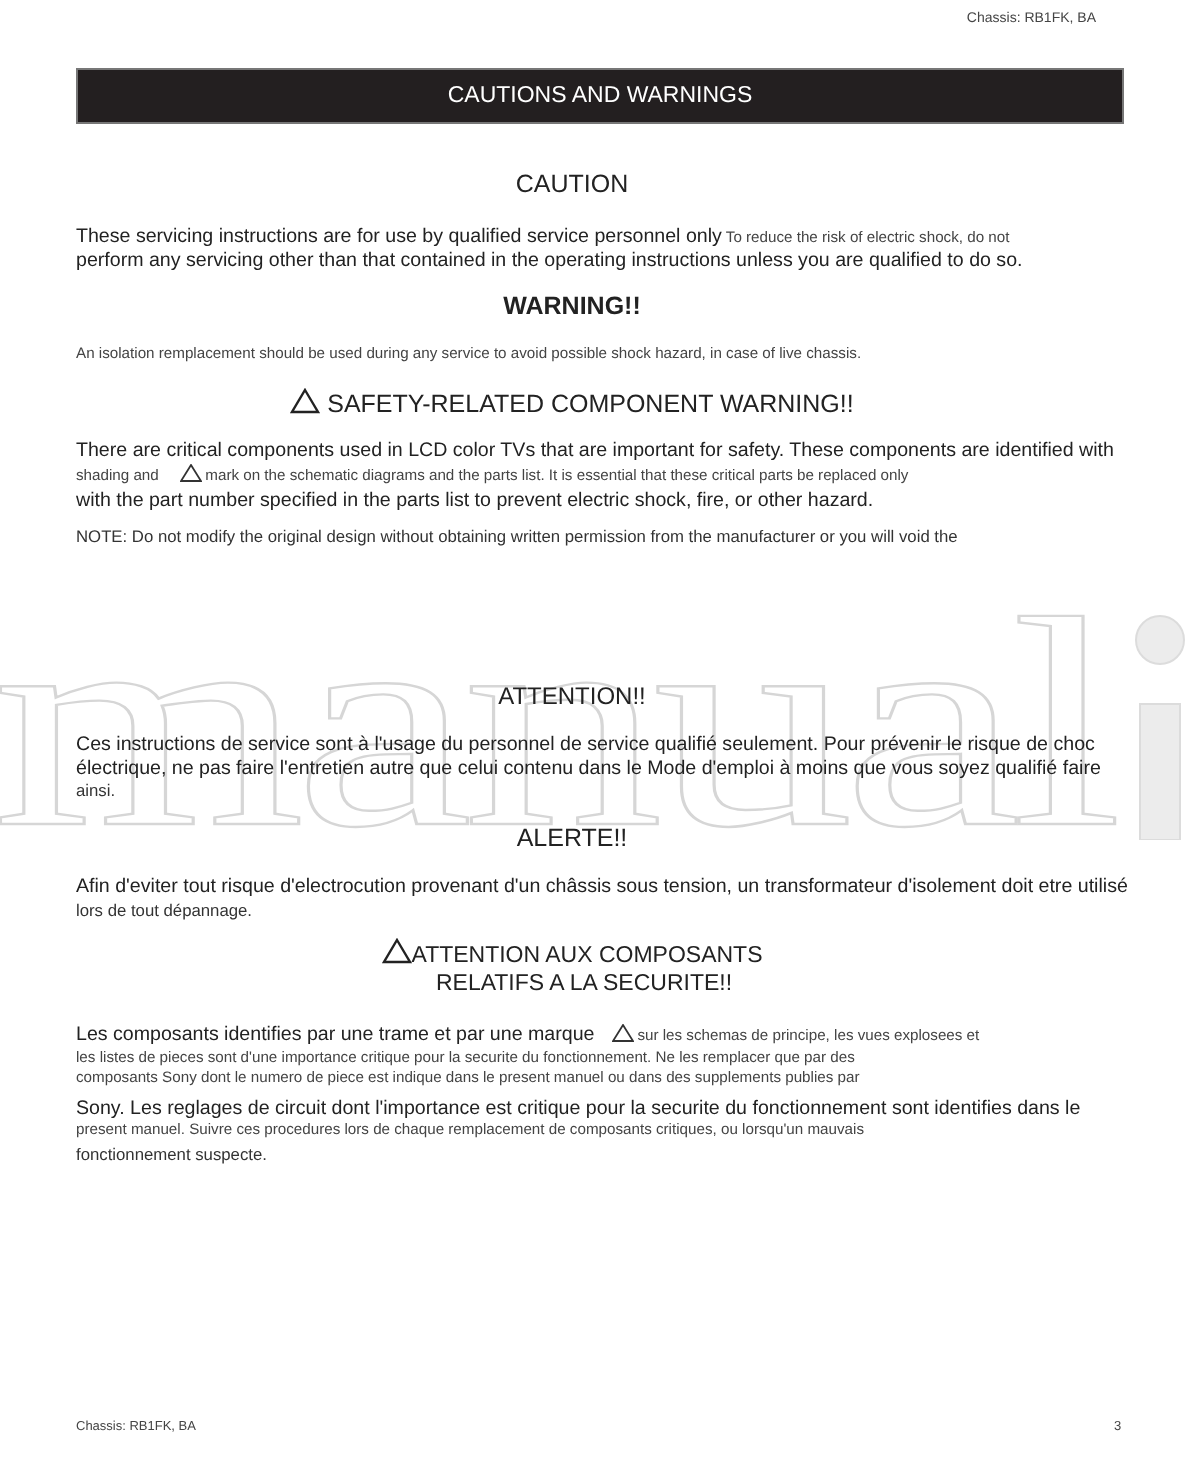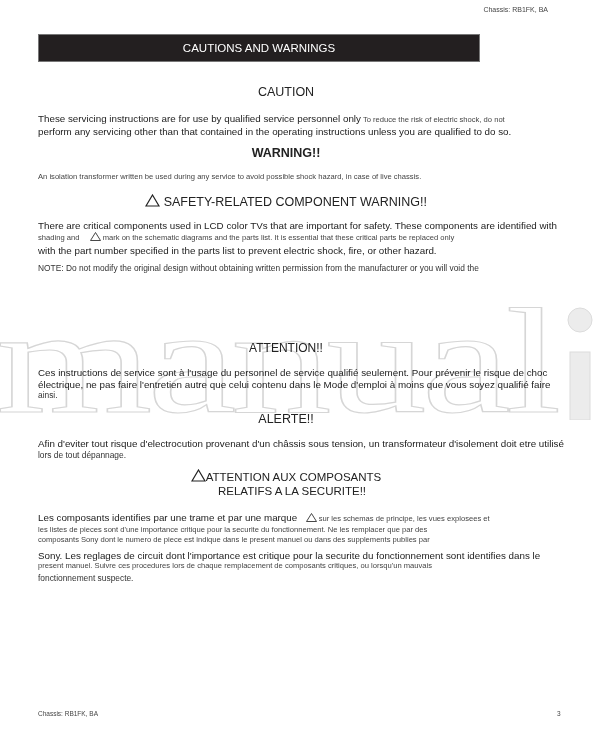--- a/index.html
+++ b/index.html
@@ -1,20 +1,20 @@
 <!DOCTYPE html>
 <html><head>
 <meta charset="utf-8">
 <style>
   html, body { margin:0; padding:0; background:#ffffff; }
   body { width:600px; height:741px; position:relative; overflow:hidden;
          font-family:"Liberation Sans", sans-serif; color:#1a1a1a; }
   .abs { position:absolute; }
   .header-chassis { right:52px; top:6px; font-size:7px; color:#444; }
-  .title-bar { left:38px; top:34px; width:442px; height:28px; background:#231f20;
+  .title-bar { left:38px; top:34px; width:524px; height:28px; background:#231f20;
                border:1px solid #777; box-sizing:border-box;
                color:#fff; font-size:11.5px; text-align:center; line-height:26px; }
   .heading { left:0; width:572px; text-align:center; font-size:12px; color:#222; }
   .heading.big { font-size:12.5px; }
   .para { left:38px; width:530px; line-height:11.5px; }
   .line { white-space:nowrap; display:block; }
   .t-lg { font-size:9.8px; color:#222; }
   .t-sm { font-size:7.6px; color:#444; }
   .t-md { font-size:8.4px; color:#333; }
   .tri { display:inline-block; vertical-align:-1px; }
@@ -38,21 +38,21 @@
   <span>CAUTIONS AND WARNINGS</span>
 </div>
 
 <div class="abs heading big" style="top:85px;">CAUTION</div>
 <div class="abs para" style="top:111px;">
   <span class="line"><span class="t-lg">These servicing instructions are for use by qualified service personnel only</span><span class="t-sm"> To reduce the risk of electric shock, do not</span></span>
   <span class="line t-lg">perform any servicing other than that contained in the operating instructions unless you are qualified to do so.</span>
 </div>
 
 <div class="abs heading big" style="top:146px;font-weight:bold;">WARNING!!</div>
-<div class="abs para t-sm" style="top:171px;">An isolation transformer written be used during any service to avoid possible shock hazard, in case of live chassis.</div>
+<div class="abs para t-sm" style="top:171px;">An isolation remplacement should be used during any service to avoid possible shock hazard, in case of live chassis.</div>
 
 <div class="abs heading big" style="top:194px;">
   <svg class="tri" width="15" height="13" viewBox="0 0 15 13">
       <path d="M7.5 1 L14 12 L1 12 Z" fill="none" stroke="#222" stroke-width="1.2"></path>
     </svg>
   <span>SAFETY-RELATED COMPONENT WARNING!!</span>
 </div>
 <div class="abs para" style="top:220px;">
   <span class="line t-lg">There are critical components used in LCD color TVs that are important for safety. These components are identified with</span>
   <span class="line t-sm" style="line-height:10px;">

